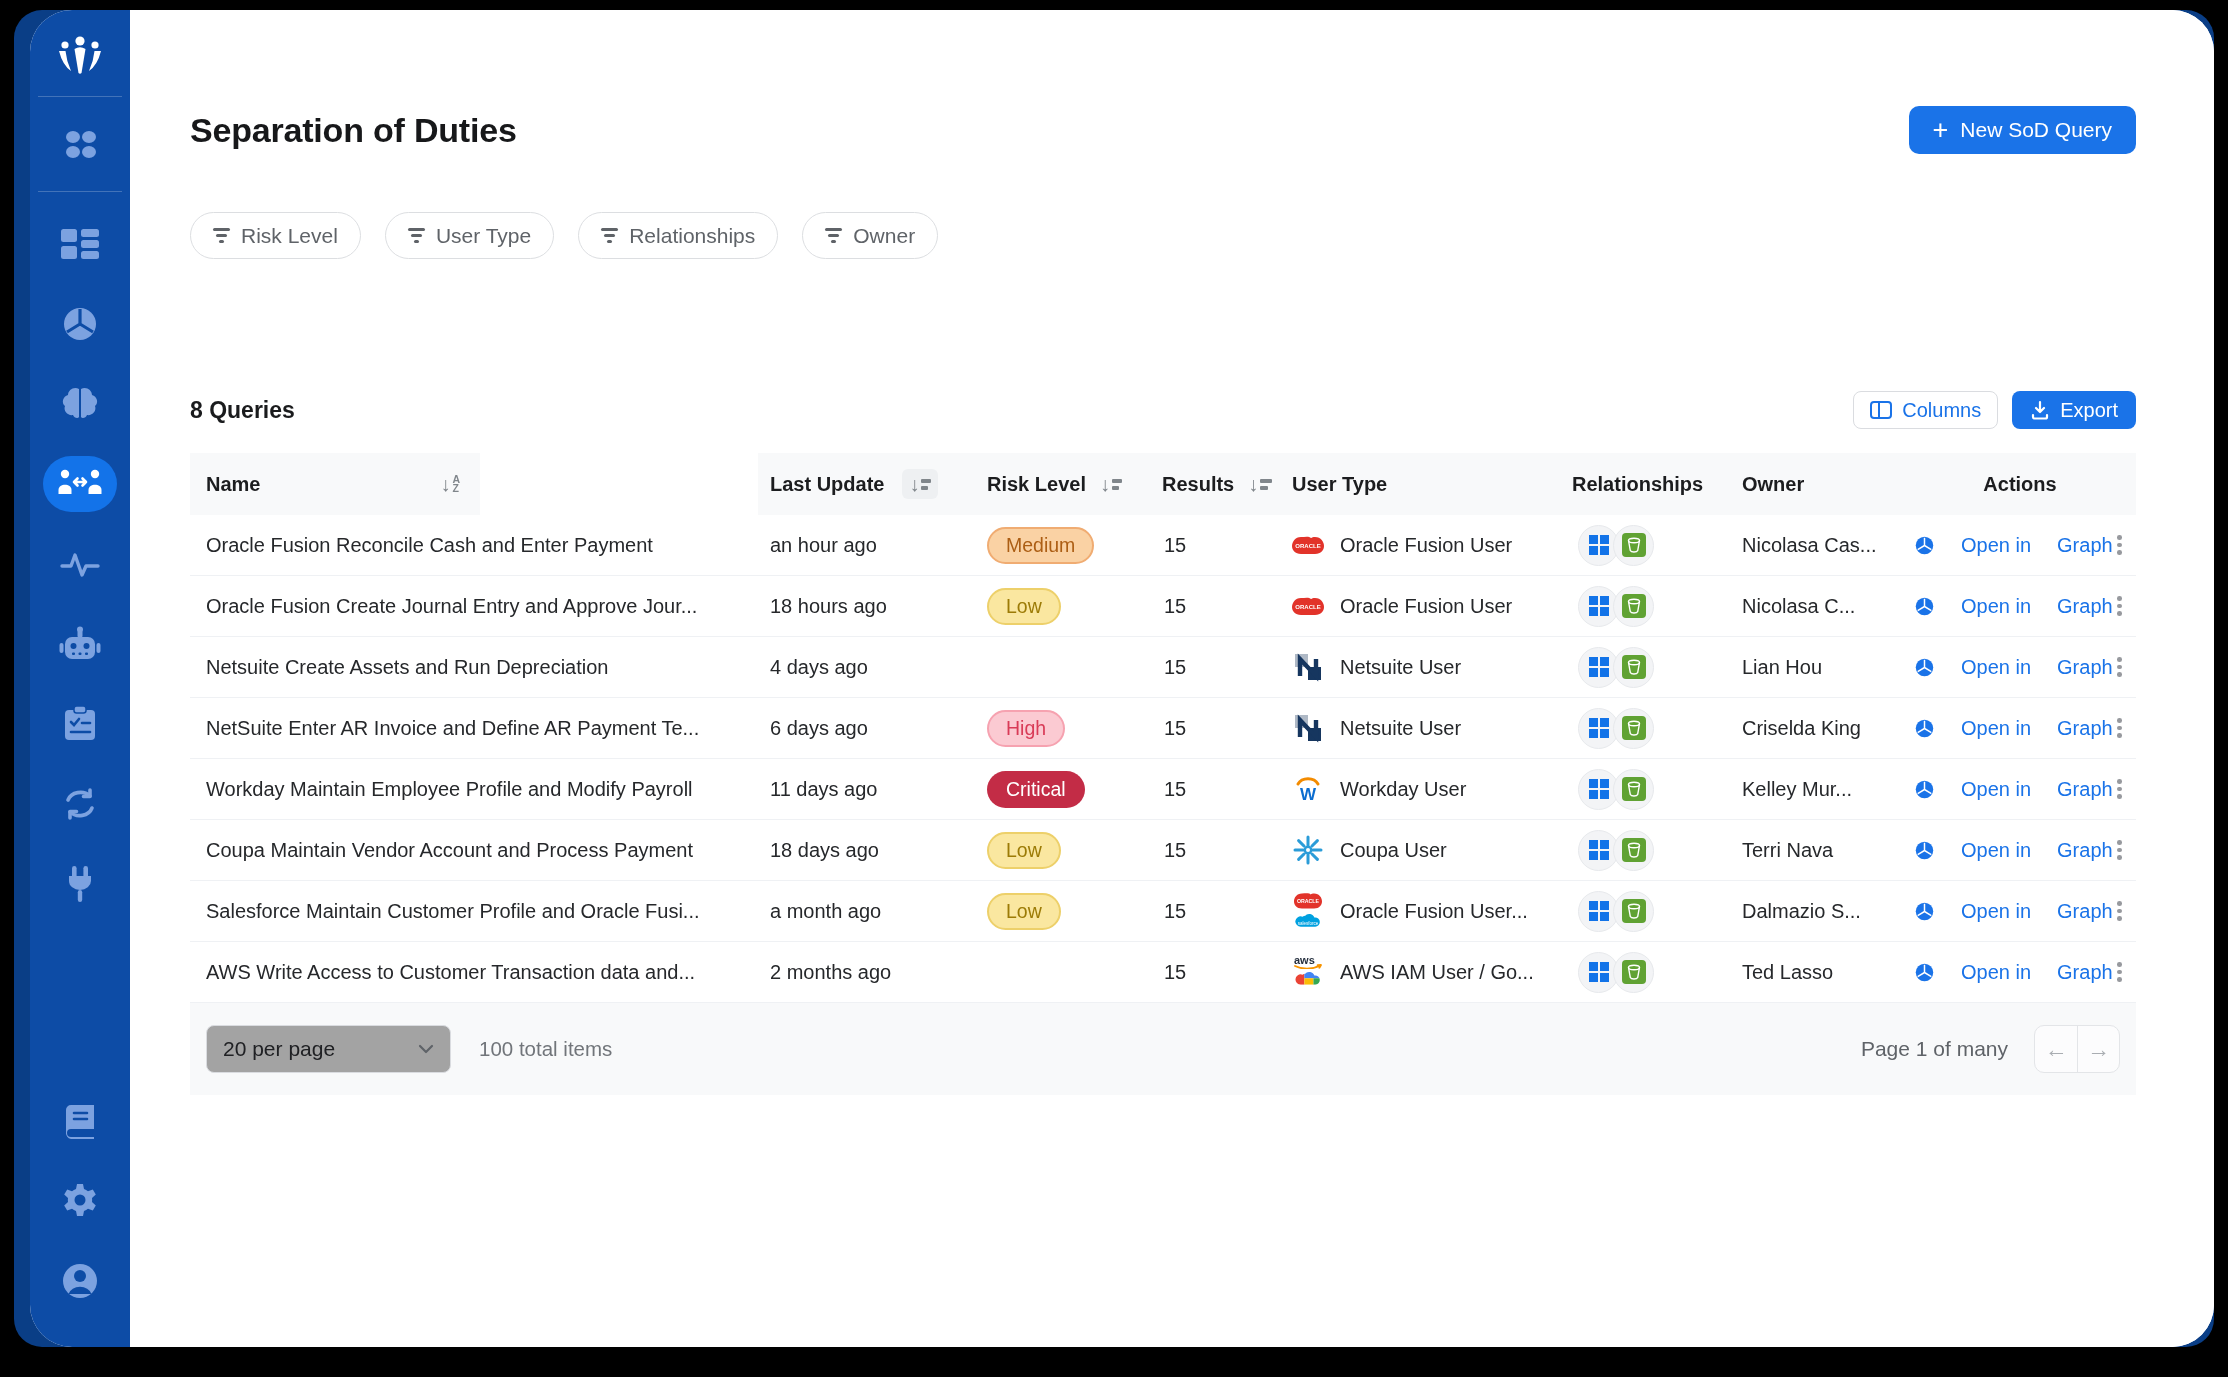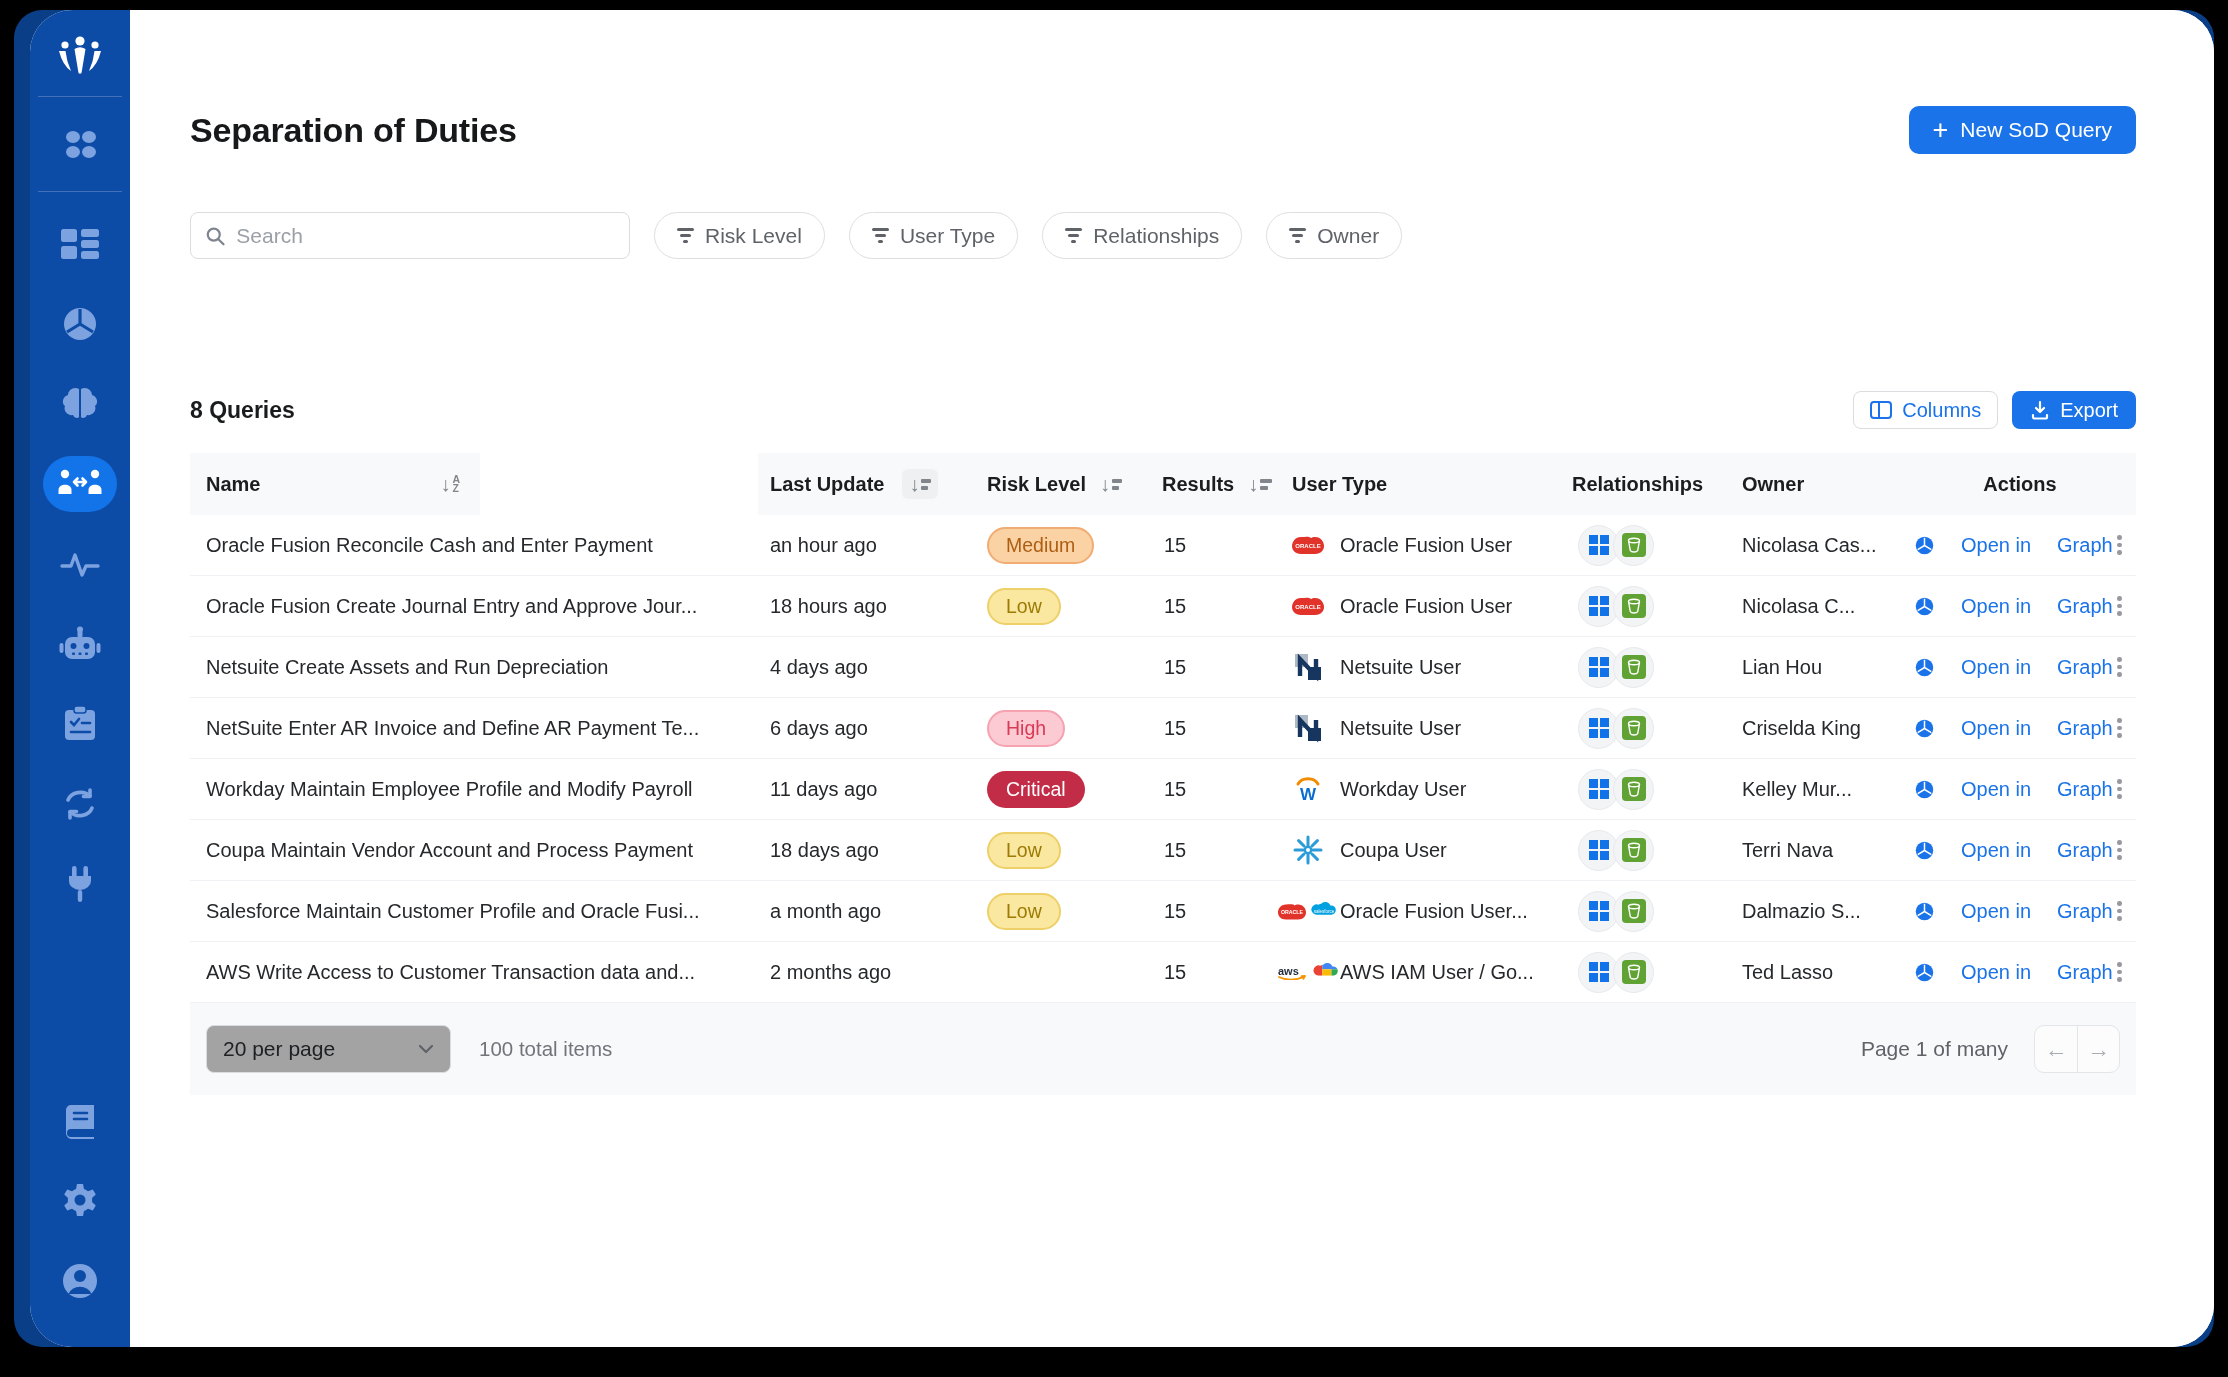--- a/index.html
+++ b/index.html
@@ -86,21 +86,21 @@
   .c-rel{padding-left:18px}
   .c-owner{padding-left:17px}
   .c-actions{padding:0 10px 0 14px}
   .badge{display:inline-flex;align-items:center;height:37px;padding:0 17px;border-radius:19px;
          font-size:19.5px;font-weight:500;border:2px solid transparent}
   .badge-medium{background:var(--risk-medium-bg);border-color:var(--risk-medium-border);color:var(--risk-medium-text)}
   .badge-low{background:var(--risk-low-bg);border-color:var(--risk-low-border);color:var(--risk-low-text)}
   .badge-high{background:var(--risk-high-bg);border-color:var(--risk-high-border);color:var(--risk-high-text)}
   .badge-critical{background:var(--risk-critical-bg);color:var(--risk-critical-text)}
   .ut-icon{display:flex;align-items:center;justify-content:center;width:36px}
-  .ut-stack{display:flex;gap:2px;align-items:center}
+  .ut-stack{display:flex;flex-direction:column;gap:2px;align-items:center}
   .rel-c{width:41px;height:41px;border-radius:50%;background:#F3F4F6;border:1px solid #E7E9EC;
          display:flex;align-items:center;justify-content:center}
   .rel-c + .rel-c{margin-left:-6px}
   .graph-link{color:var(--accent);display:flex;align-items:center;gap:26px;text-decoration:none;
               font-size:20px;cursor:pointer}
   .kebab{margin-left:auto;cursor:pointer;padding:4px}
   .kebab i{width:4.6px;height:4.6px;border-radius:50%;background:#97999E;display:block;margin:3px auto}
   
   .tfoot{height:92px;background:#F8F9FA;display:flex;align-items:center;padding:0 16px 0 16px}
   .select{width:245px;height:48px;background:#a3a3a3;border:1px solid #DADCE0;border-radius:8px;
@@ -257,27 +257,20 @@
 
     <header class="page-header">
       <h1>Separation of Duties</h1>
       <button class="btn-primary">
         <span class="plus">+</span>
         <span>New SoD Query</span>
       </button>
     </header>
 
     <div class="filters-row">
-      <div class="search">
-        <svg width="22" height="22" viewBox="0 0 22 22" fill="none" stroke="#7E8590" stroke-width="2.4">
-          <circle cx="9.5" cy="9.5" r="6.5"></circle>
-              <line x1="14.5" y1="14.5" x2="20" y2="20" stroke-linecap="round"></line>
-            </svg>
-        <input placeholder="Search" style="">
-      </div>
       <button class="chip">
         <span class="fico">
               <i></i>
               <i></i>
               <i></i>
             </span>
         <span>Risk Level</span>
       </button>
       <button class="chip">
         <span class="fico">

